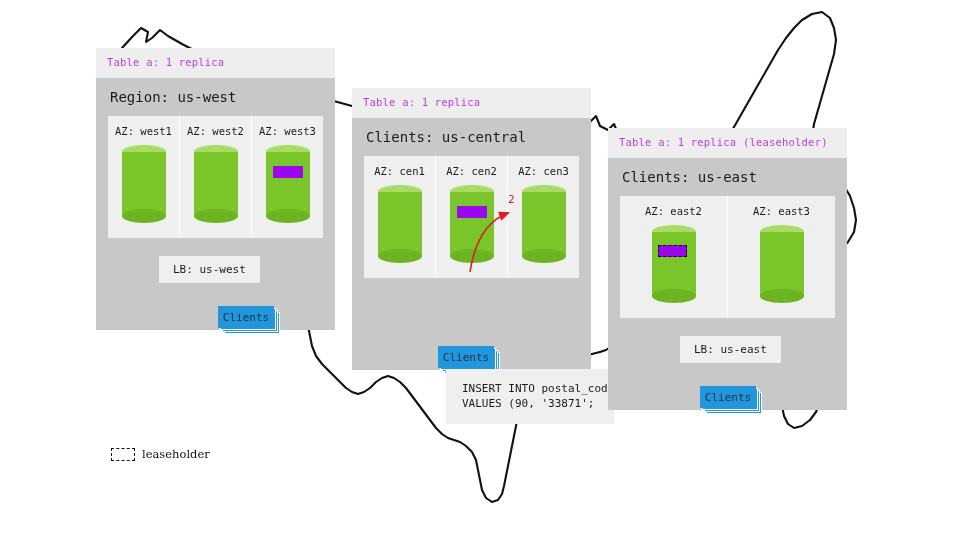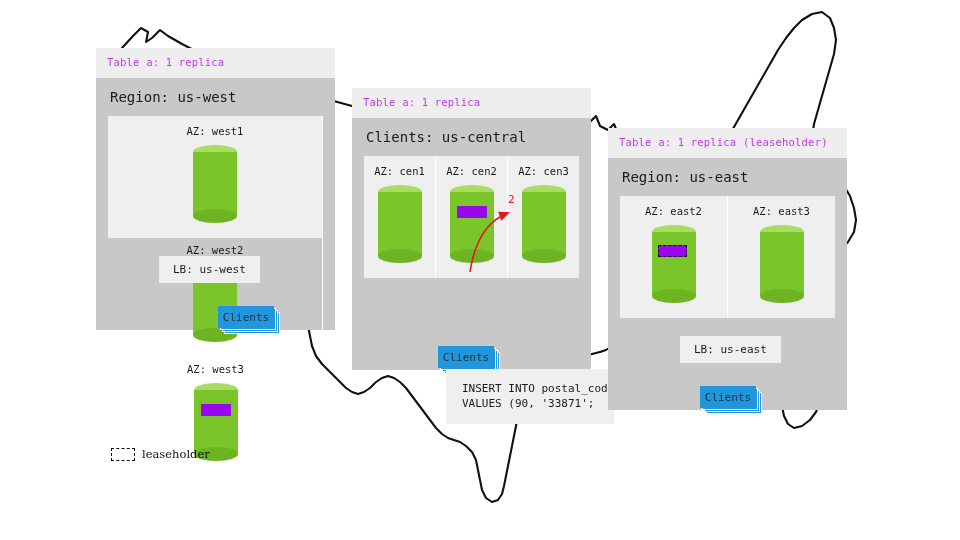--- a/index.html
+++ b/index.html
@@ -243,21 +243,21 @@
       </marker>
     </defs>
     <path d="M470,272 C474,246 484,222 508,213" fill="none" stroke="#e01b1b" stroke-width="1.6" marker-end="url(#ah)"></path>
   </svg>
   <div class="arrow-label" style="left:508px;top:193px;">2</div>
 
   <div class="region" style="left:96px;top:48px;width:239px;">
     <div class="region-header" style="height:30px;">Table a: 1 replica</div>
     <div class="region-body" style="height:252px;">
       <div class="region-title">Region: us-west</div>
-      <div class="az-row" style="height:122px;flex-direction:column;">
+      <div class="az-row" style="height:122px;">
         <div class="az-cell">
           <div class="az-label">AZ: west1</div>
           <div class="cyl">
             <div class="top"></div>
               <div class="body"></div>
               <div class="bot"></div>
           </div>
         </div>
         <div class="az-cell">
           <div class="az-label">AZ: west2</div>
@@ -326,21 +326,21 @@
       </div>
     </div>
   </div>
 
   <div class="sqlbox" style="left:418px;top:369px;width:168px;margin-left:28px;">INSERT INTO postal_codes
 VALUES (90, '33871';</div>
 
   <div class="region" style="left:608px;top:128px;width:239px;">
     <div class="region-header" style="height:30px;">Table a: 1 replica (leaseholder)</div>
     <div class="region-body" style="height:252px;">
-      <div class="region-title">Region: us-east</div>
+      <div class="region-title">Clients: us-east</div>
       <div class="az-row" style="height:122px;">
         <div class="az-cell">
           <div class="az-label">AZ: east2</div>
           <div class="cyl">
             <div class="top"></div>
               <div class="body"></div>
               <div class="bot"></div>
             <div class="replica leaseholder"></div>
           </div>
         </div>

